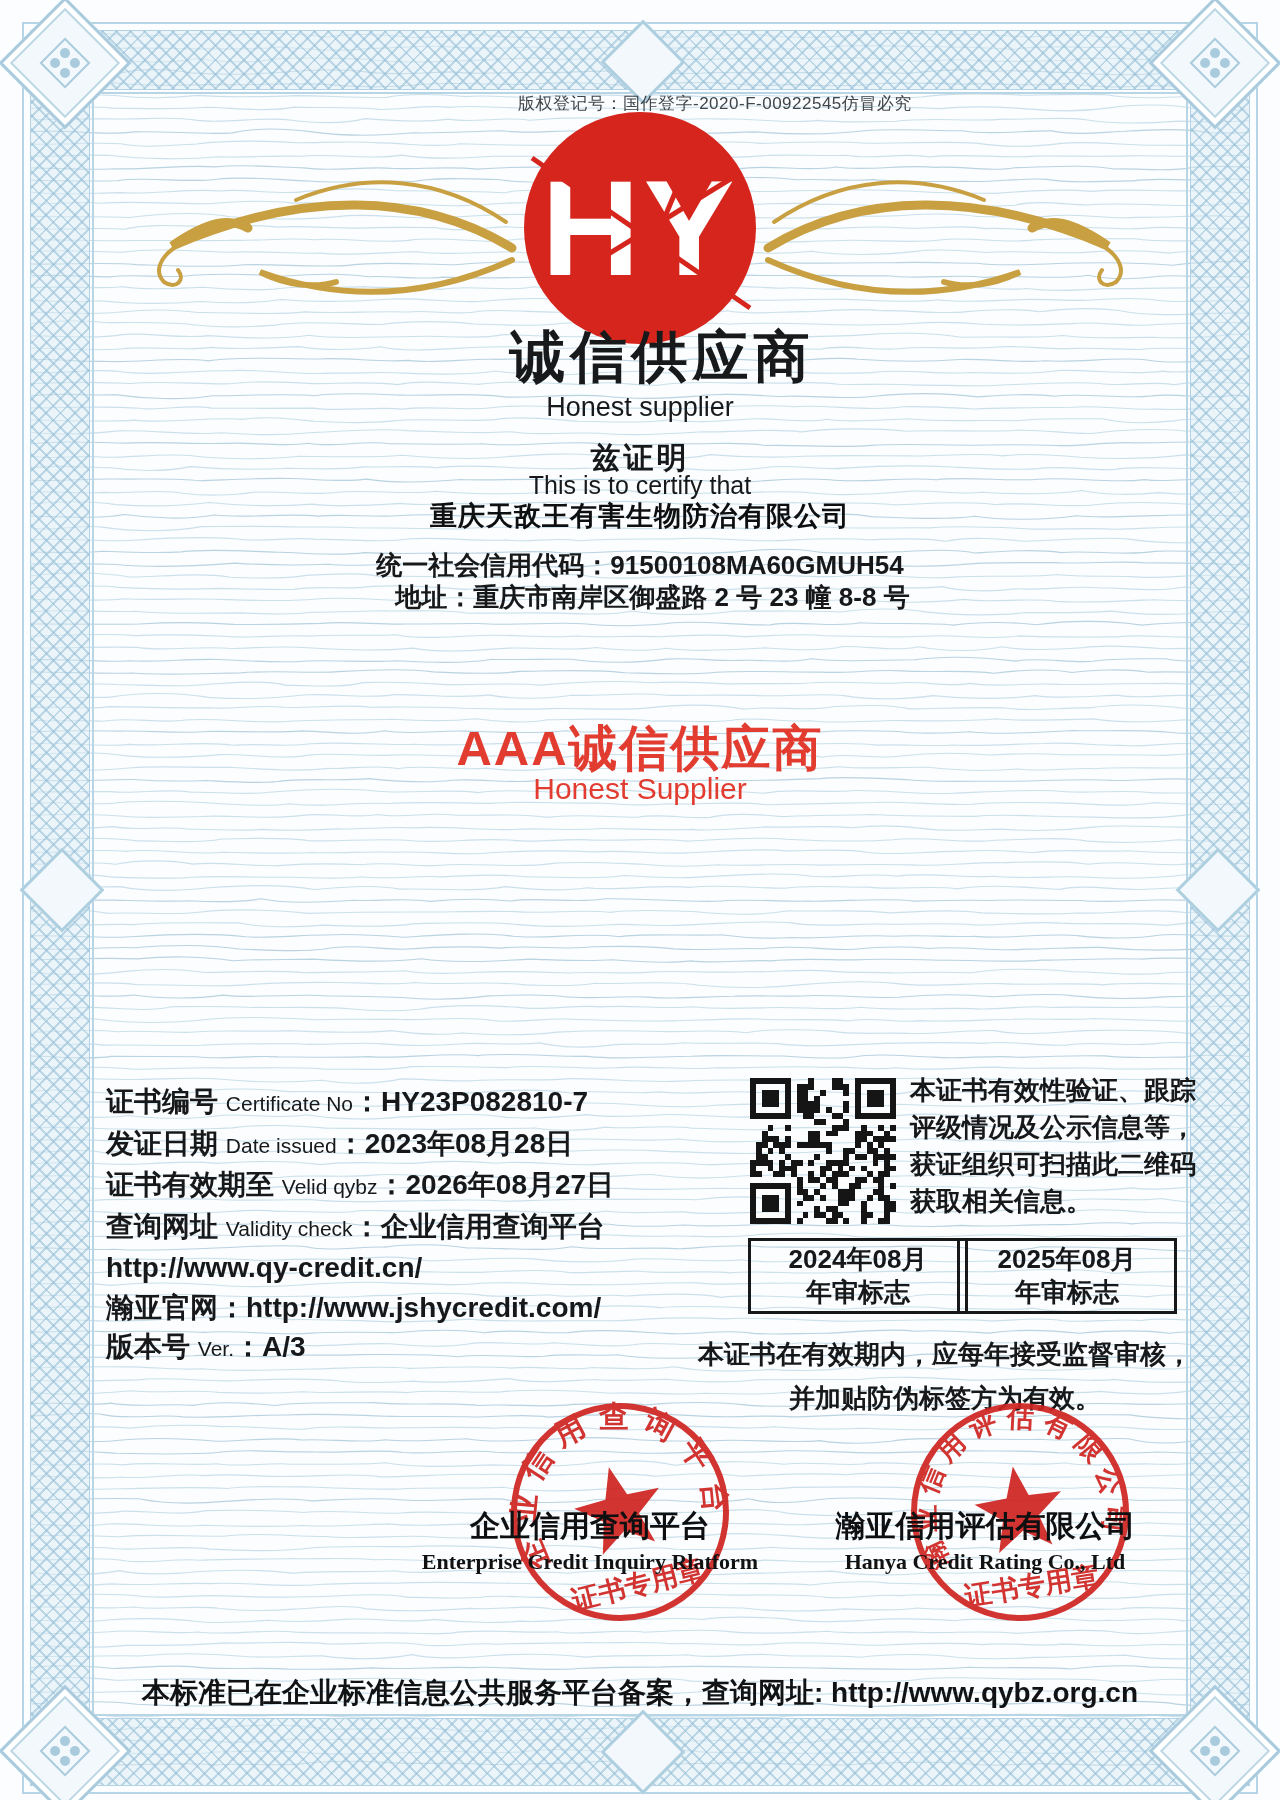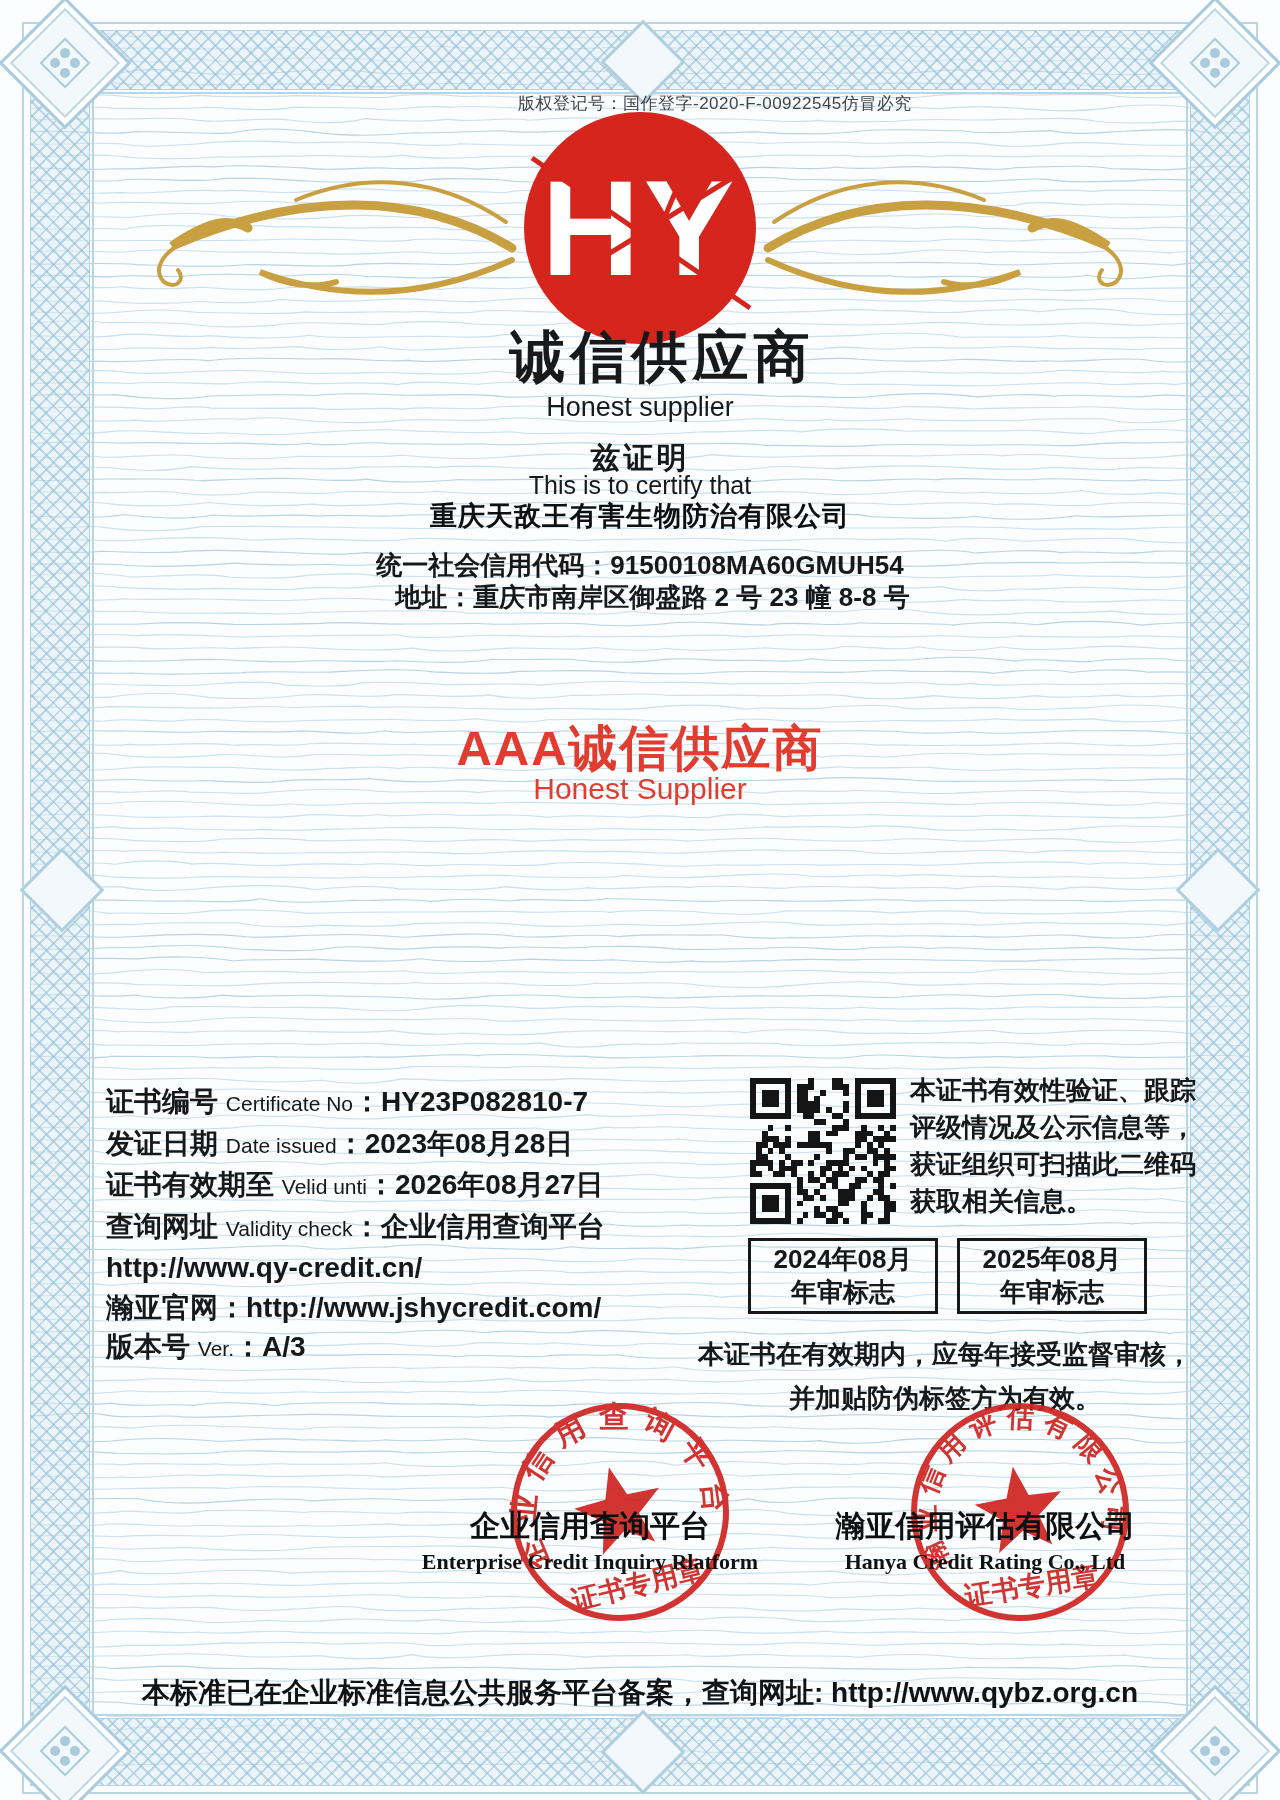--- a/index.html
+++ b/index.html
@@ -52,21 +52,21 @@
   .award-en{top:772px;font-size:30px;color:#e23c31;font-weight:500;z-index:2;}
 
   
   #details{left:106px;top:1082px;width:600px;z-index:2;}
   .drow{font-size:28px;line-height:39.5px;font-weight:600;white-space:nowrap;color:#16181a;}
   .drow .en{font-size:21px;font-weight:500;}
 
   
   #qr-box{left:750px;top:1078px;width:146px;height:146px;z-index:2;}
   #notice{left:910px;top:1072px;width:292px;font-size:26px;line-height:37px;font-weight:600;z-index:2;}
-  .mark-box{top:1238px;width:190px;height:76px;border:3px solid #16181a;display:flex;
+  .mark-box{top:1238px;width:220px;height:76px;border:3px solid #16181a;display:flex;
     flex-direction:column;align-items:center;justify-content:center;font-size:26px;
     line-height:33px;font-weight:600;z-index:2;box-sizing:border-box;}
   #mark-0{left:748px;} #mark-1{left:957px;}
   #audit{left:690px;top:1332px;width:510px;text-align:center;font-size:26px;line-height:44px;font-weight:600;z-index:2;}
 
   
   .seal{width:232px;height:232px;opacity:.92;z-index:3;}
   #seal-0{left:504px;top:1396px;} #seal-1{left:904px;top:1396px;}
   .org-cn{top:1506px;font-size:30px;font-weight:800;color:#0e0f10;text-align:center;z-index:4;}
   #org-cn-0{left:415px;width:350px;} #org-cn-1{left:808px;width:355px;}
@@ -301,21 +301,21 @@
 <div class="abs ctr certify-en">This is to certify that</div>
 <div class="abs ctr company">重庆天敌王有害生物防治有限公司</div>
 <div class="abs ctr credit-line">统一社会信用代码：91500108MA60GMUH54</div>
 <div class="abs ctr addr-line">地址：重庆市南岸区御盛路 2 号 23 幢 8-8 号</div>
 <div class="abs ctr award-cn">AAA诚信供应商</div>
 <div class="abs ctr award-en">Honest Supplier</div>
 
 <div class="abs" id="details">
   <div class="drow"><span class="cn">证书编号 </span><span class="en">Certificate No</span><span class="val">：HY23P082810-7</span></div>
   <div class="drow"><span class="cn">发证日期 </span><span class="en">Date issued</span><span class="val">：2023年08月28日</span></div>
-  <div class="drow"><span class="cn">证书有效期至 </span><span class="en">Velid unti</span><span class="val">：2026年08月27日</span></div>
+  <div class="drow"><span class="cn">证书有效期至 </span><span class="en">Velid qybz</span><span class="val">：2026年08月27日</span></div>
   <div class="drow"><span class="cn">查询网址 </span><span class="en">Validity check</span><span class="val">：企业信用查询平台</span></div>
   <div class="drow"><span class="val">http://www.qy-credit.cn/</span></div>
   <div class="drow"><span class="cn">瀚亚官网</span><span class="val">：http://www.jshycredit.com/</span></div>
   <div class="drow"><span class="cn">版本号 </span><span class="en">Ver.</span><span class="val">：A/3</span></div>
 </div>
 
 <div class="abs" id="qr-box"><svg viewBox="0 0 25 25" width="146" height="146" shape-rendering="crispEdges">
       <rect x="0" y="0" width="1" height="1" fill="#151515"></rect>
       <rect x="0" y="1" width="1" height="1" fill="#151515"></rect>
       <rect x="0" y="2" width="1" height="1" fill="#151515"></rect>

